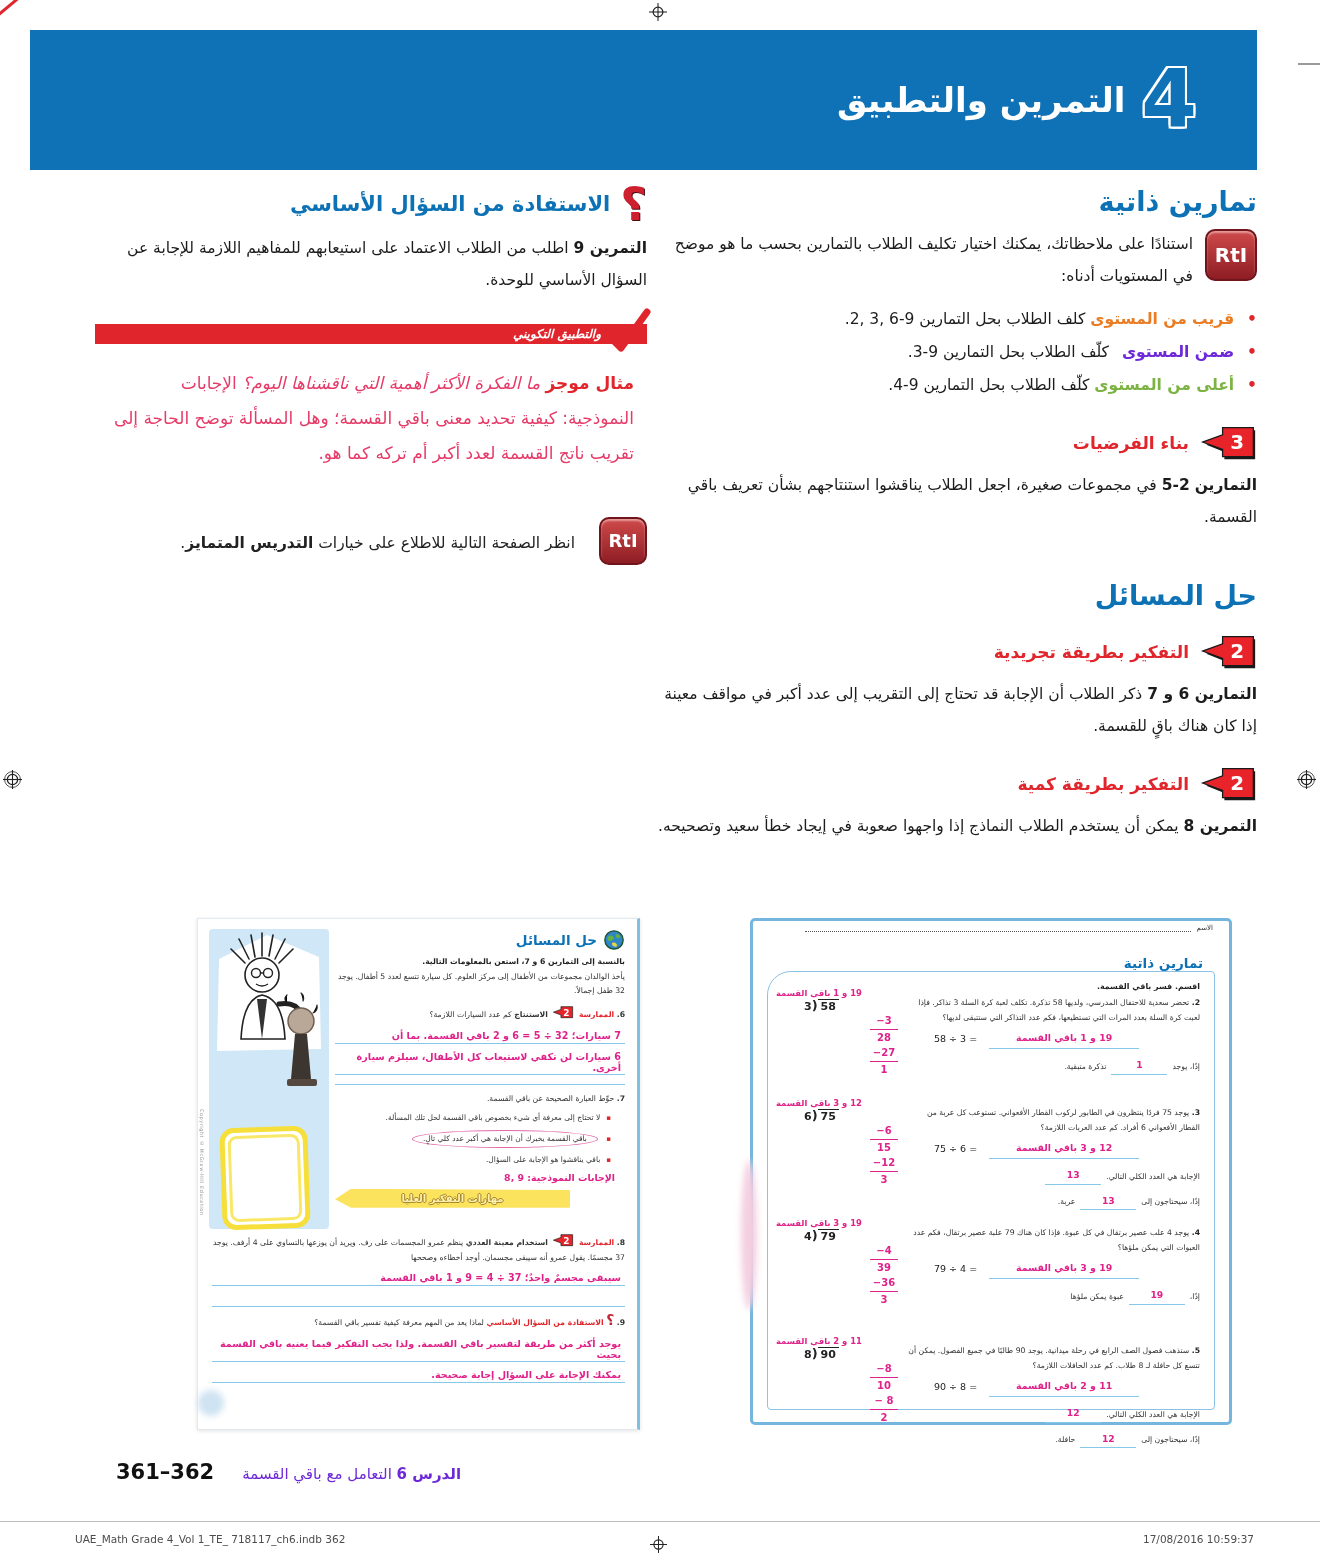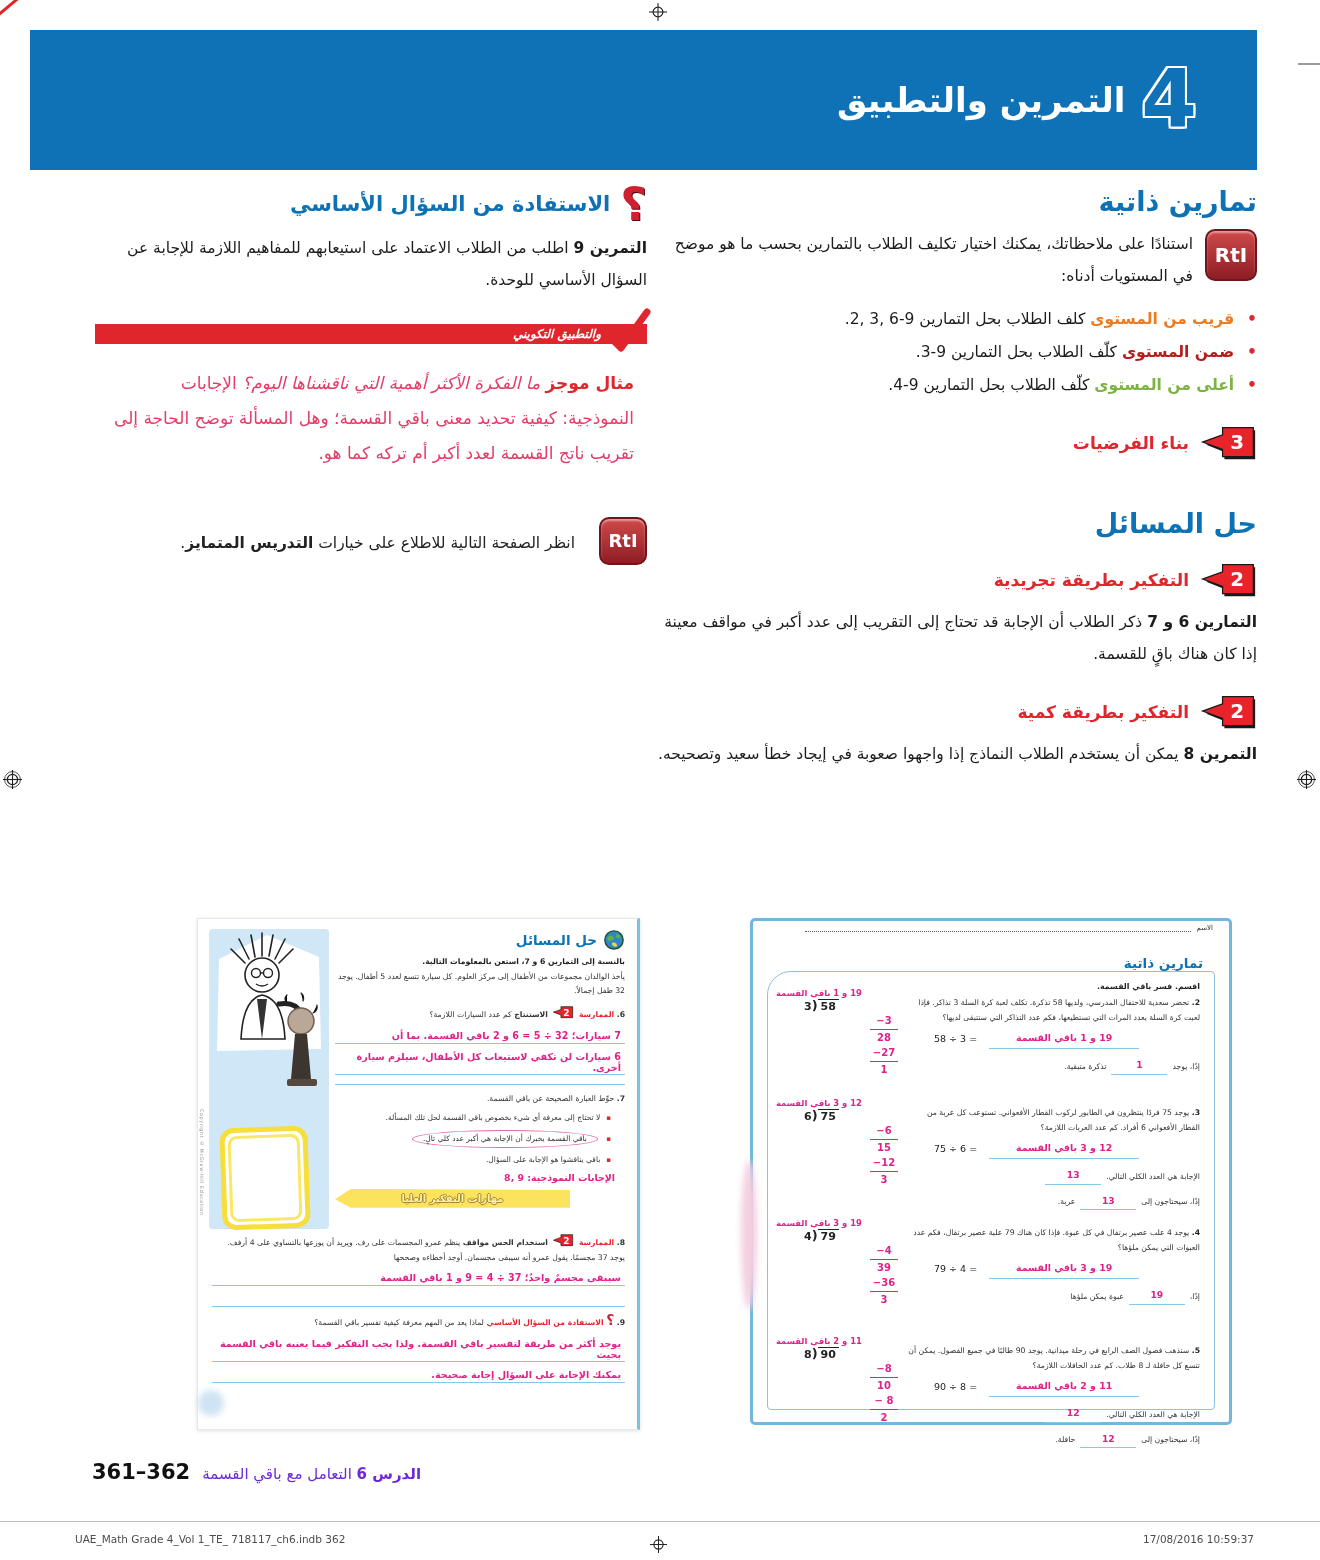--- a/index.html
+++ b/index.html
@@ -23,21 +23,21 @@
   .h-blue{color:#0d72b5;font-weight:bold;font-size:27px;margin:0 0 12px 0;}
   .body-p{font-size:15.5px;line-height:2.05;color:#1c1c1c;margin:0 0 10px 0;}
   .rti{float:right;width:48px;height:48px;margin-left:12px;margin-bottom:4px;border-radius:10px;
        background:linear-gradient(#cf4a4a,#8e1d24);border:2px solid #6f151b;color:#fff;
        display:flex;align-items:center;justify-content:center;font-weight:bold;font-size:20px;
        box-shadow:inset 0 2px 2px rgba(255,255,255,.45);}
   .rti-sm{width:44px;height:44px;font-size:18px;float:none;display:inline-flex;vertical-align:middle;}
   .lvl{font-size:15.5px;line-height:2.15;color:#1c1c1c;}
   .lvl::before{content:"•";color:#e0262c;font-weight:bold;margin-left:8px;}
   .lab{font-weight:bold;}
-  .lab-orange{color:#ea7c23;}.lab-blue{color:#b91c1c;}.lab-green{color:#7cb342;}
+  .lab-orange{color:#ea7c23;}.lab-blue{color:#6d28d9;margin-left:8px;}.lab-green{color:#7cb342;}
   .mp-row{display:flex;align-items:center;gap:10px;margin:22px 0 8px 0;}
   .arrow-svg{width:58px;height:38px;flex:0 0 auto;}
   .mp-label{color:#e0262c;font-weight:bold;font-size:17px;}
   .lead-b{font-weight:bold;}
   .gap-lg{margin-top:46px;}
   
   .eq-head{display:flex;align-items:center;gap:10px;margin-bottom:10px;}
   .qmark{font-size:46px;font-weight:bold;color:#cf2030;line-height:.8;
          text-shadow:1px 1px 0 #4a0d10;flex:0 0 auto;}
   .qmark-sm{font-size:14px;text-shadow:none;color:#c22433;}
@@ -106,21 +106,21 @@
   .dbr{direction:ltr;text-align:left;padding-left:28px;font-size:11px;font-weight:bold;color:#222;white-space:nowrap;}
   .dbr .par{font-size:13px;}
   .dividend{border-top:1.6px solid #222;padding:0 3px;}
   .dsteps{direction:ltr;padding-left:40px;}
   .dstep{display:block;line-height:1.55;font-size:10px;font-weight:bold;color:#e0218a;}
   .dstep span{display:inline-block;min-width:28px;text-align:center;}
   .dstep.u span{border-bottom:1.5px solid #e0218a;}
   .vert-right{position:absolute;right:22px;top:210px;writing-mode:vertical-rl;font-size:5px;
               color:#b5b5b5;letter-spacing:.5px;direction:ltr;}
   
-  .footer{position:absolute;left:92px;top:1460px;display:flex;gap:12px;align-items:baseline;}
+  .footer{position:absolute;left:116px;top:1460px;display:flex;gap:28px;align-items:baseline;}
   .pages{font-weight:bold;font-size:21px;color:#111;}
   .lesson{font-size:15px;direction:rtl;color:#6d28d9;}
   .strip-line{position:absolute;left:0;right:0;top:1521px;border-top:1px solid #bcbcbc;}
   .print-txt{position:absolute;top:1533px;font-size:10.5px;color:#4c4c4c;}
   .print-left{left:75px;}
   .print-right{right:66px;}
 </style>
 </head>
 <body>
 
@@ -179,20 +179,25 @@
     </div>
 
     <div class="mp-row">
       <svg class="arrow-svg" viewBox="0 0 64 42">
         <polygon points="62,7 28,7 28,15 8,23 28,31 28,39 62,39" fill="#1a1a1a"></polygon>
         <polygon points="60,4 26,4 26,12 4,20 26,28 26,36 60,36" fill="#e8232a" stroke="#1a1a1a" stroke-width="1.4"></polygon>
         <text x="42" y="28" font-size="22" font-weight="bold" fill="#fff" text-anchor="middle">3</text>
       </svg>
       <span class="mp-label">بناء الفرضيات</span>
     </div>
+    <p class="body-p">
+      <span class="lead-b">التمارين</span>
+      <span class="lead-b" dir="ltr">5-2</span>
+      <span>في مجموعات صغيرة، اجعل الطلاب يناقشوا استنتاجهم بشأن تعريف باقي القسمة.</span>
+    </p>
 
     <h2 class="h-blue gap-lg">حل المسائل</h2>
 
     <div class="mp-row">
       <svg class="arrow-svg" viewBox="0 0 64 42">
         <polygon points="62,7 28,7 28,15 8,23 28,31 28,39 62,39" fill="#1a1a1a"></polygon>
         <polygon points="60,4 26,4 26,12 4,20 26,28 26,36 60,36" fill="#e8232a" stroke="#1a1a1a" stroke-width="1.4"></polygon>
         <text x="42" y="28" font-size="22" font-weight="bold" fill="#fff" text-anchor="middle">2</text>
       </svg>
       <span class="mp-label">التفكير بطريقة تجريدية</span>
@@ -335,21 +340,21 @@
     </div>
 
     <div class="wsl-low">
       <div class="tiny">
         <b>8.</b>
         <span class="red-b">الممارسة</span>
         <svg class="badge-svg" viewBox="0 0 64 42">
           <polygon points="60,4 26,4 26,12 4,20 26,28 26,36 60,36" fill="#e8232a" stroke="#1a1a1a" stroke-width="2"></polygon>
           <text x="42" y="30" font-size="26" font-weight="bold" fill="#fff" text-anchor="middle">2</text>
         </svg>
-        <b>استخدام الحس مواقف</b>
+        <b>استخدام معينة العددي</b>
         <span>ينظم عمرو المجسمات على رف. ويريد أن يوزعها بالتساوي على 4 أرفف. يوجد 37 مجسمًا. يقول عمرو أنه سيبقى مجسمان. أوجد أخطاءه وصححها</span>
       </div>
       <div class="ans-line hw">
         <span>سيبقى مجسمٌ واحدٌ؛</span>
         <span dir="ltr">9 = 4 ÷ 37</span>
         <span>و 1 باقي القسمة</span>
       </div>
       <div class="ans-line"></div>
 
       <div class="tiny" style="margin-top:8px">

